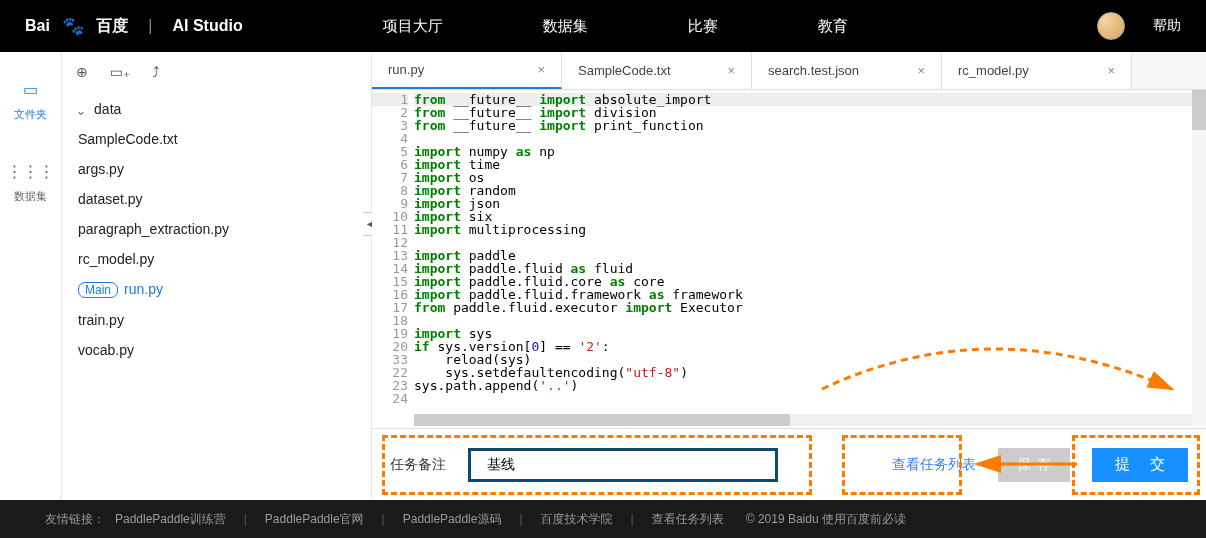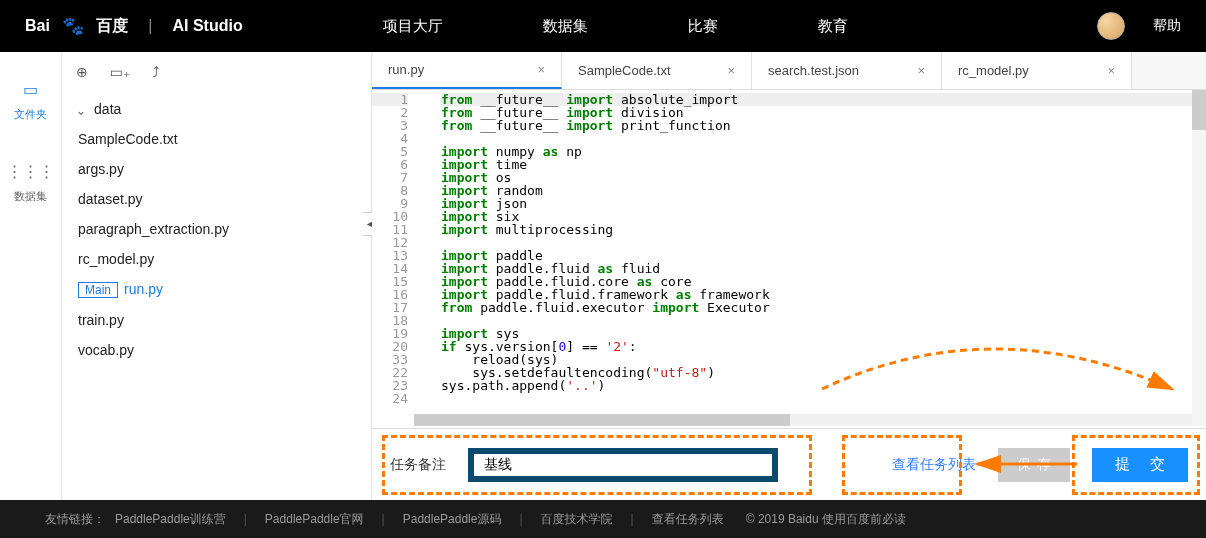--- a/index.html
+++ b/index.html
@@ -20,47 +20,47 @@
   .rail-item.active { color: #1e7be4; }
   .rail-icon { font-size: 16px; }
 
   .filepane { width: 310px; border-right: 1px solid #e5e5e5; padding-top: 12px; }
   .file-toolbar { display: flex; gap: 22px; padding-left: 14px; margin-bottom: 14px; color: #555; font-size: 14px; }
   .file-toolbar span { cursor: pointer; }
   .file-tree { font-size: 14px; color: #222; }
   .tree-row { padding: 7px 12px 7px 14px; cursor: pointer; }
   .tree-row.folder::before { content: "⌃"; display: inline-block; transform: rotate(180deg); margin-right: 8px; color: #555; font-size: 12px; }
   .tree-row.indent { padding-left: 16px; }
-  .main-tag { display: inline-block; border: 1px solid #1e7be4; color: #1e7be4; border-radius: 0; padding: 0 6px; font-size: 12px; margin-right: 6px; }
+  .main-tag { display: inline-block; border: 1px solid #1e7be4; color: #1e7be4; border-radius: 7px; padding: 0 6px; font-size: 12px; margin-right: 6px; }
   .tree-row.active { color: #1e7be4; }
 
   .editor { flex: 1; display: flex; flex-direction: column; position: relative; }
   .tabs { display: flex; border-bottom: 1px solid #ddd; height: 38px; background: #f7f7f7; }
   .tab { display: flex; align-items: center; padding: 0 16px; font-size: 13px; color: #444; border-right: 1px solid #e0e0e0; background: #fff; gap: 30px; cursor: pointer; min-width: 190px; justify-content: space-between; }
   .tab.active { border-bottom: 2px solid #1e7be4; }
   .tab .x { color: #888; font-size: 13px; }
 
   .code-area { display: flex; flex: 1; background: #fff; font-family: Consolas, monospace; font-size: 13px; overflow: hidden; position: relative; }
   .gutter { width: 42px; background: #fff; text-align: right; color: #999; padding: 3px 6px 3px 0; line-height: 13px; }
   .gutter .cur { background: #eee; }
-  .code { flex: 1; padding: 3px 0; line-height: 13px; margin-left: 27px; }
+  .code { flex: 1; padding: 3px 0; line-height: 13px; }
   .code .line.hl0 { background: #eee; }
   .kw1 { color: #008000; font-weight: bold; }
   .kw2 { color: #008000; font-weight: bold; }
   .str { color: #c41a16; }
   .num { color: #1c00cf; }
   .collapse-arrow { position: absolute; left:-9px; top:160px; width:16px; height:24px; background:#fff; border:1px solid #ccc; border-left:none; text-align:center; line-height:22px; font-size:10px; color:#555; cursor:pointer; }
   .hscroll { position: absolute; bottom: 74px; left: 42px; right: 8px; height: 12px; background: #f0f0f0; }
   .hscroll-thumb { position: absolute; left:0; top:0; width: 48%; height: 100%; background: #ccc; }
   .vscroll { position:absolute; top:38px; right:0; bottom:74px; width:14px; background:#f5f5f5; }
   .vscroll-thumb { position:absolute; top:0; left:0; right:0; height:40px; background:#ccc; }
 
   .bottom-bar { height: 72px; border-top: 1px solid #ddd; display: flex; align-items: center; padding: 0 18px; gap: 22px; position: relative; }
   .task-label { font-size: 14px; color: #333; }
-  .task-input { width: 310px; height: 34px; border: 6px solid #0c4a6e; padding: 0 10px; font-size: 14px; }
+  .task-input { width: 310px; height: 34px; border: 3px solid #0c4a6e; padding: 0 16px; font-size: 14px; }
   .link-btn { color: #347eff; font-size: 14px; cursor: pointer; background:none; border:none; }
   .save-btn { background: #ccc; color: #fff; border: none; width: 72px; height: 34px; font-size: 14px; letter-spacing: 6px; padding-left: 6px; }
   .submit-btn { background: #1890ff; color: #fff; border: none; width: 96px; height: 34px; font-size: 15px; letter-spacing: 8px; padding-left: 8px; cursor: pointer; }
   .dashed { position: absolute; border: 3px dashed #ff7b00; pointer-events: none; }
   .dashed.d1 { left: 10px; top: 6px; width: 430px; height: 60px; }
   .dashed.d2 { left: 470px; top: 6px; width: 120px; height: 60px; }
   .dashed.d3 { right: 6px; top: 6px; width: 128px; height: 60px; }
 
   .footer { height: 38px; background: #1a1a1a; color: #9a9a9a; font-size: 12px; display: flex; align-items: center; padding: 0 45px; gap: 10px; }
   .footer a { color: #9a9a9a; text-decoration: none; cursor: pointer; }

